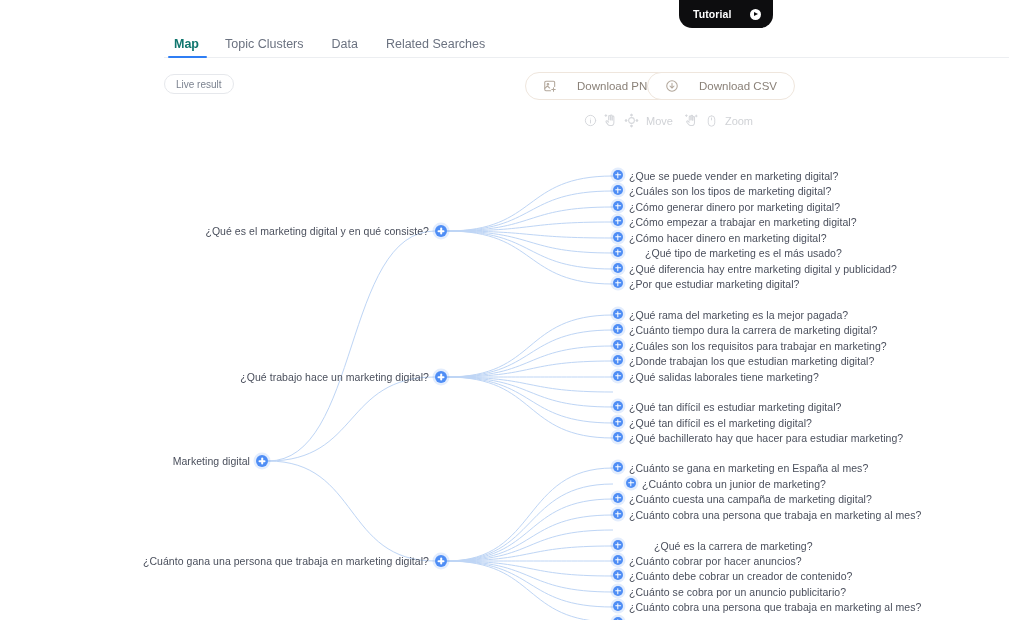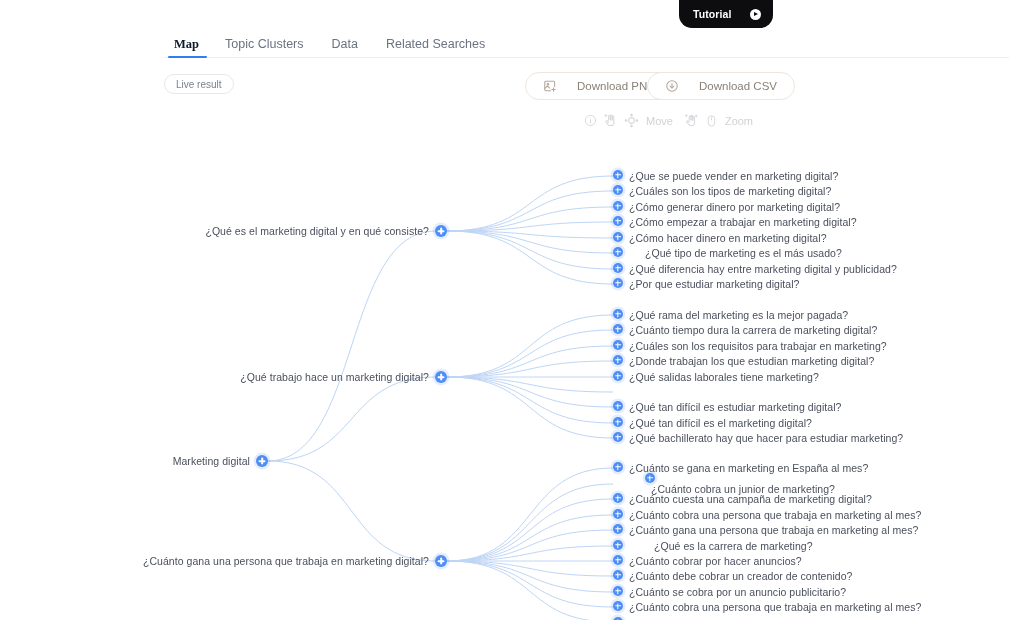--- a/index.html
+++ b/index.html
@@ -68,23 +68,22 @@
     font-size: 12.5px;
     color: #6b7280;
     padding: 0 14px 7px 14px;
     cursor: pointer;
     white-space: nowrap;
     position: relative;
     line-height: 1;
   }
   .tab:first-child { padding-left: 10px; padding-right: 12px; }
   .tab.active {
-    color: #0f172a;
+    color: #0f766e;
     font-weight: bold;
-    font-family: Liberation Serif, serif;
   }
   .tab.active::after {
     content: "";
     position: absolute;
     left: 4px; right: 4px;
     bottom: -1px;
     height: 2px;
     background: #2f7ef4;
     border-radius: 2px;
   }
@@ -389,36 +388,32 @@
       <span class="node-label">¿Qué bachillerato hay que hacer para estudiar marketing?</span>
     </div>
     <div class="node left-label" style="top: 561px; left: 0px; width: 447px; justify-content: flex-end;">
       <span class="node-label">¿Cuánto gana una persona que trabaja en marketing digital?</span>
       <span class="plus-ic big"></span>
     </div>
     <div class="node right-label" style="top: 468px; left: 613px;">
       <span class="plus-ic small"></span>
       <span class="node-label">¿Cuánto se gana en marketing en España al mes?</span>
     </div>
-    <div class="node right-label" style="top: 484px; left: 645px; flex-direction: column;">
+    <div class="node right-label" style="top: 484px; left: 626px;">
       <span class="plus-ic small"></span>
       <span class="node-label">¿Cuánto cobra un junior de marketing?</span>
     </div>
     <div class="node right-label" style="top: 499px; left: 613px;">
       <span class="plus-ic small"></span>
       <span class="node-label">¿Cuánto cuesta una campaña de marketing digital?</span>
     </div>
     <div class="node right-label" style="top: 515px; left: 613px;">
       <span class="plus-ic small"></span>
       <span class="node-label">¿Cuánto cobra una persona que trabaja en marketing al mes?</span>
     </div>
-    <div class="node right-label" style="top: 530px; left: 613px;">
-      <span class="plus-ic small"></span>
-      <span class="node-label">¿Cuánto gana una persona que trabaja en marketing al mes?</span>
-    </div>
     <div class="node right-label" style="top: 546px; left: 613px; gap: 25px;">
       <span class="plus-ic small"></span>
       <span class="node-label">¿Qué es la carrera de marketing?</span>
     </div>
     <div class="node right-label" style="top: 561px; left: 613px;">
       <span class="plus-ic small"></span>
       <span class="node-label">¿Cuánto cobrar por hacer anuncios?</span>
     </div>
     <div class="node right-label" style="top: 592px; left: 613px;">
       <span class="plus-ic small"></span>

